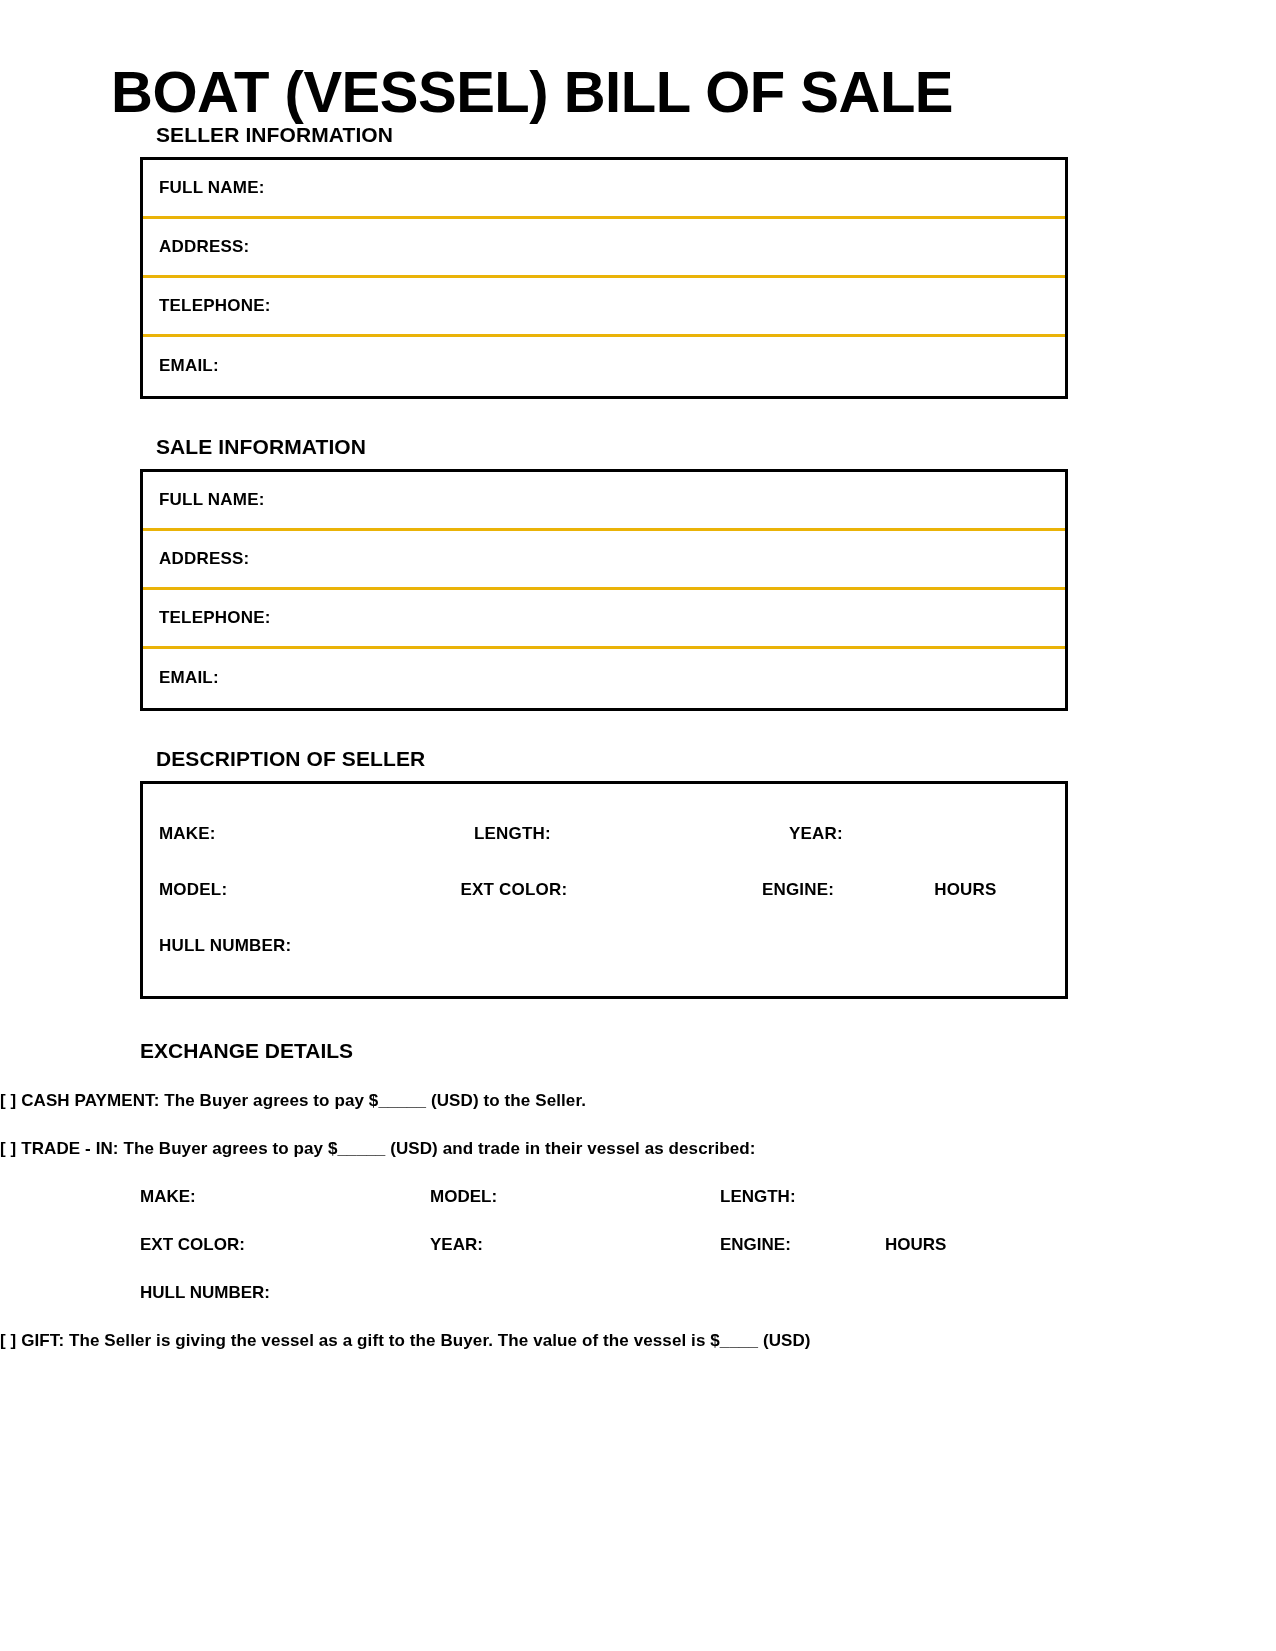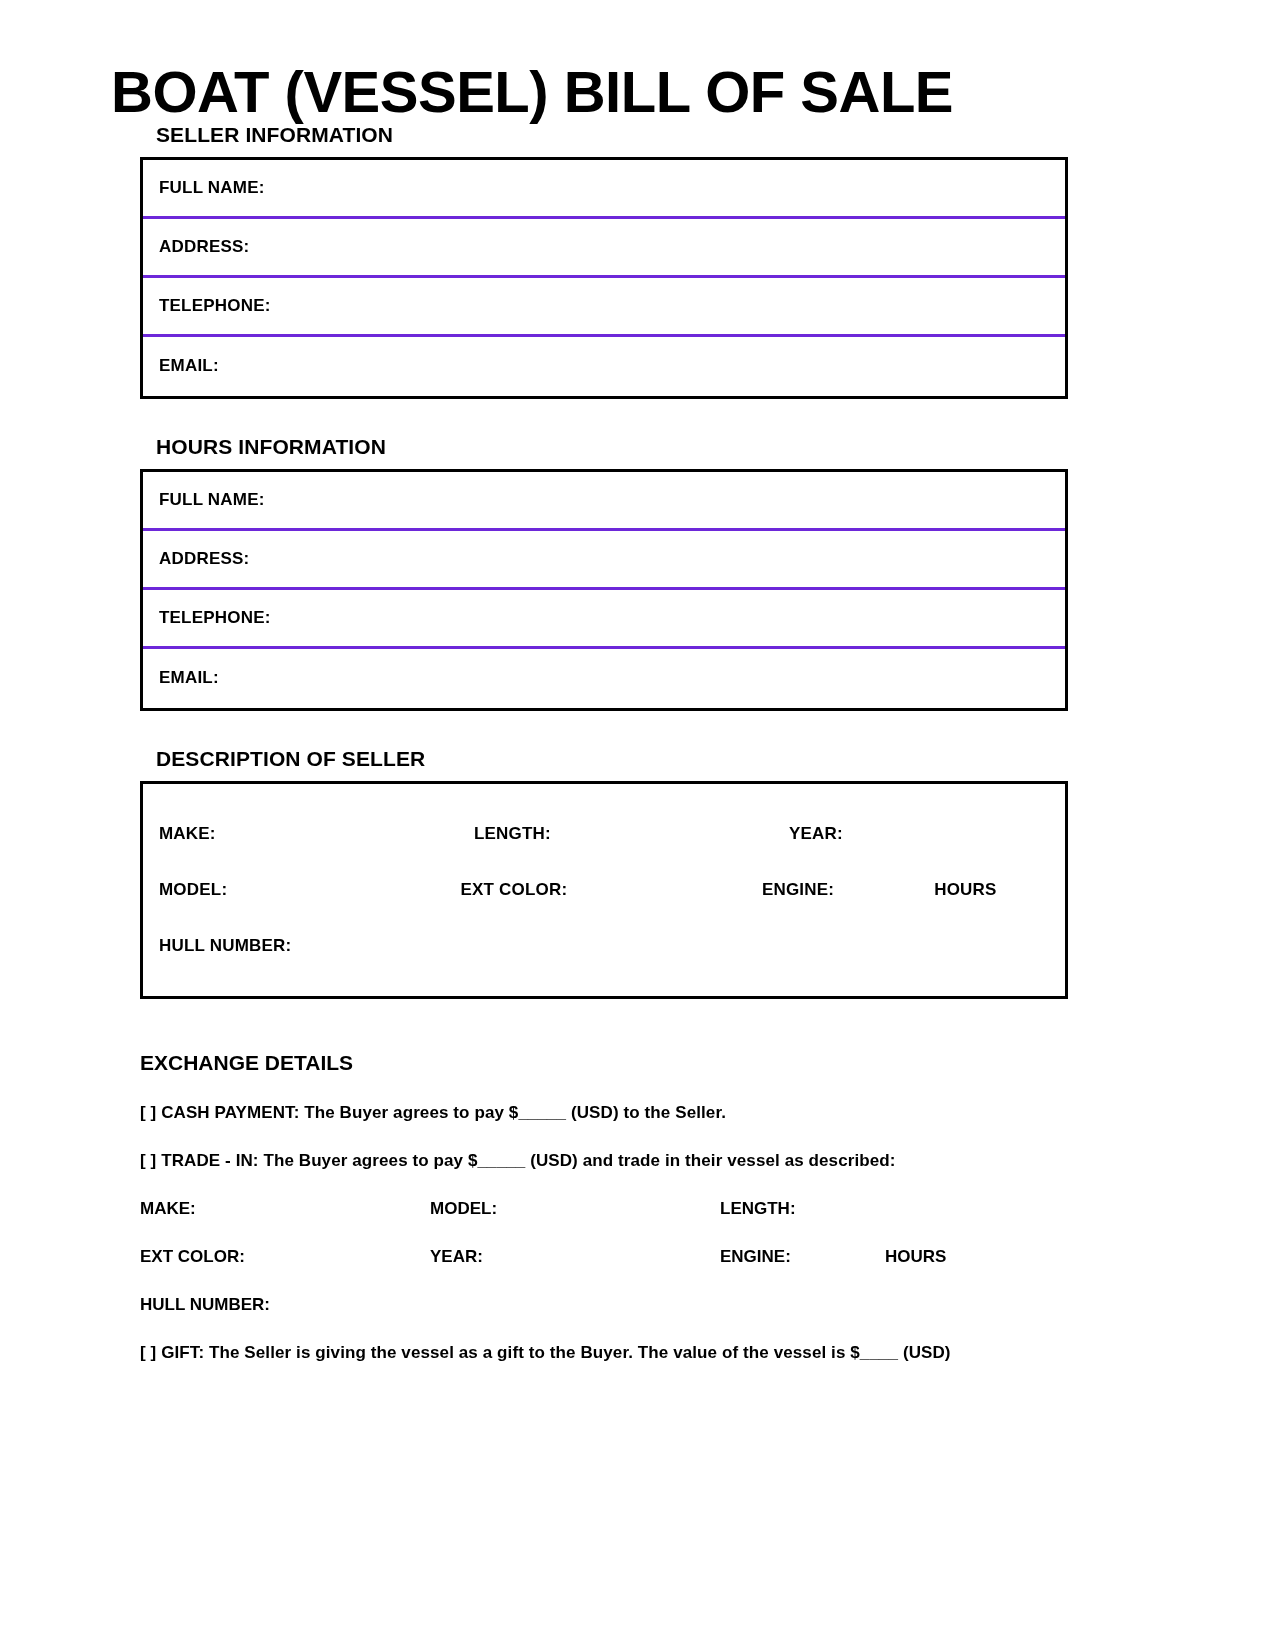--- a/index.html
+++ b/index.html
@@ -37,21 +37,21 @@
     padding-left: 140px;
     letter-spacing: 0.1px;
   }
   .box-table {
     margin-left: 140px;
     width: 928px;
     border: 3px solid #000;
     box-sizing: border-box;
   }
   .box-row {
-    border-bottom: 3px solid #6d28d9;
+    border-bottom: 3px solid #eab308;
     height: 59px;
     display: flex;
     align-items: center;
     box-sizing: border-box;
     padding-left: 16px;
   }
   .box-row:last-child {
     border-bottom: none;
     text-align: center;
   }
@@ -78,26 +78,25 @@
   .vessel-line:last-child { margin-bottom: 0; }
   .vc1 { width: 315px; }
   .vc2 { width: 315px; }
   .vc3 { width: 180px; }
   .vc4 { width: 120px; }
 
   .exchange-heading {
     font-size: 21px;
     font-weight: 700;
     padding-left: 140px;
-    margin: 16px 0 28px 0;
+    margin: 4px 0 28px 0;
   }
   .exchange-line {
     font-size: 17px;
     font-weight: 700;
-    padding-left: 140px;
     margin-bottom: 28px;
     letter-spacing: 0.1px;
   }
   .trade-grid {
     padding-left: 140px;
     margin-bottom: 28px;
     display: flex;
     align-items: baseline;
     font-size: 17px;
     font-weight: 700;
@@ -126,21 +125,21 @@
     <div class="box-row">
       <span class="field-label">TELEPHONE:</span>
     </div>
     <div class="box-row">
       <span class="field-label">EMAIL:</span>
     </div>
   </div>
 
   <div class="gap-sm"></div>
 
-  <div class="section-heading">HOURS INFORMATION</div>
+  <div class="section-heading">SALE INFORMATION</div>
   <div class="box-table">
     <div class="box-row">
       <span class="field-label">FULL NAME:</span>
     </div>
     <div class="box-row">
       <span class="field-label">ADDRESS:</span>
     </div>
     <div class="box-row">
       <span class="field-label">TELEPHONE:</span>
     </div>

